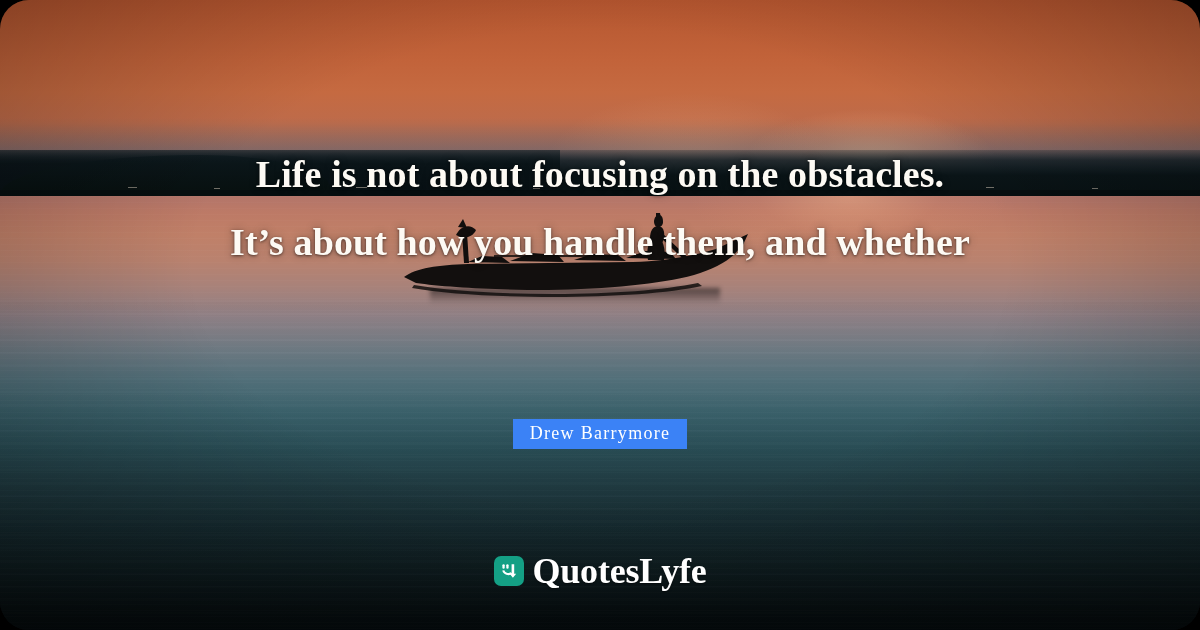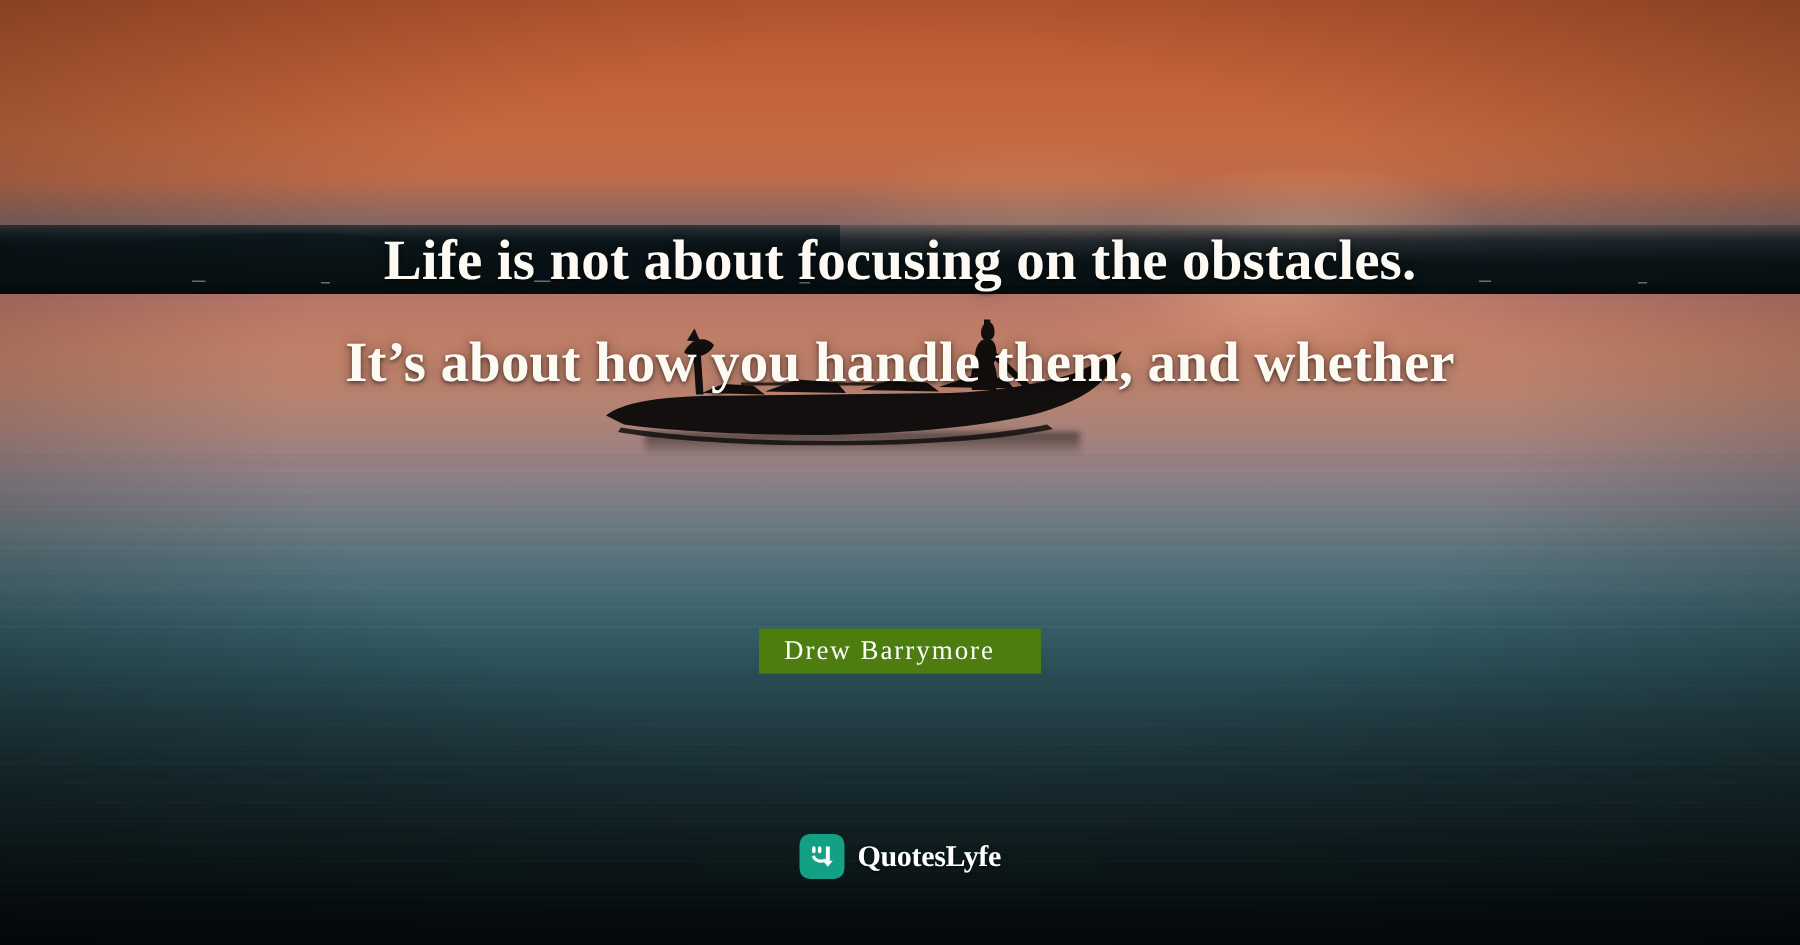--- a/index.html
+++ b/index.html
@@ -6,20 +6,21 @@
   html,body{
     width:1200px; height:630px; overflow:hidden;
     background:#000;
     font-family:"Liberation Serif", serif;
   }
 
   #stage{
     position:relative;
     width:1200px; height:630px;
     overflow:hidden;
+    border-radius:29px;
   }
 
   
   .photo{ position:absolute; inset:0; overflow:hidden; }
 
   
   .sky{
     position:absolute; left:0; top:0; width:1200px; height:200px;
     background:linear-gradient(to bottom,
       #b4552f 0%,
@@ -168,22 +169,22 @@
     text-shadow:0 1px 3px rgba(0,0,0,.55), 0 0 10px rgba(0,0,0,.30);
   }
 
   
   .author-wrap{
     position:absolute; left:0; top:419px; width:1200px;
     text-align:center; z-index:7;
   }
   .author-badge{
     display:inline-block;
-    padding:5px 31px 6px 17px;
-    background:#4d7c0f;
+    padding:5px 17px 6px 17px;
+    background:#3b82f6;
     color:#ffffff;
     font-family:"Liberation Serif", serif;
     font-weight:400;
     font-size:18px;
     line-height:19px;
     letter-spacing:1.3px;
   }
 
   
   .logo{
@@ -195,21 +196,21 @@
     width:30px; height:30px; border-radius:7px;
     background:#14a085;
     display:flex; align-items:center; justify-content:center;
     flex:0 0 auto;
   }
   .logo-mark svg{ display:block; }
   .logo-text{
     color:#ffffff;
     font-family:"Liberation Serif", serif;
     font-weight:700;
-    font-size:20px;
+    font-size:36px;
     line-height:30px;
     letter-spacing:-.2px;
     text-shadow:0 1px 2px rgba(0,0,0,.5);
   }
 </style>
 </head>
 <body>
 
 <div id="stage">
 

